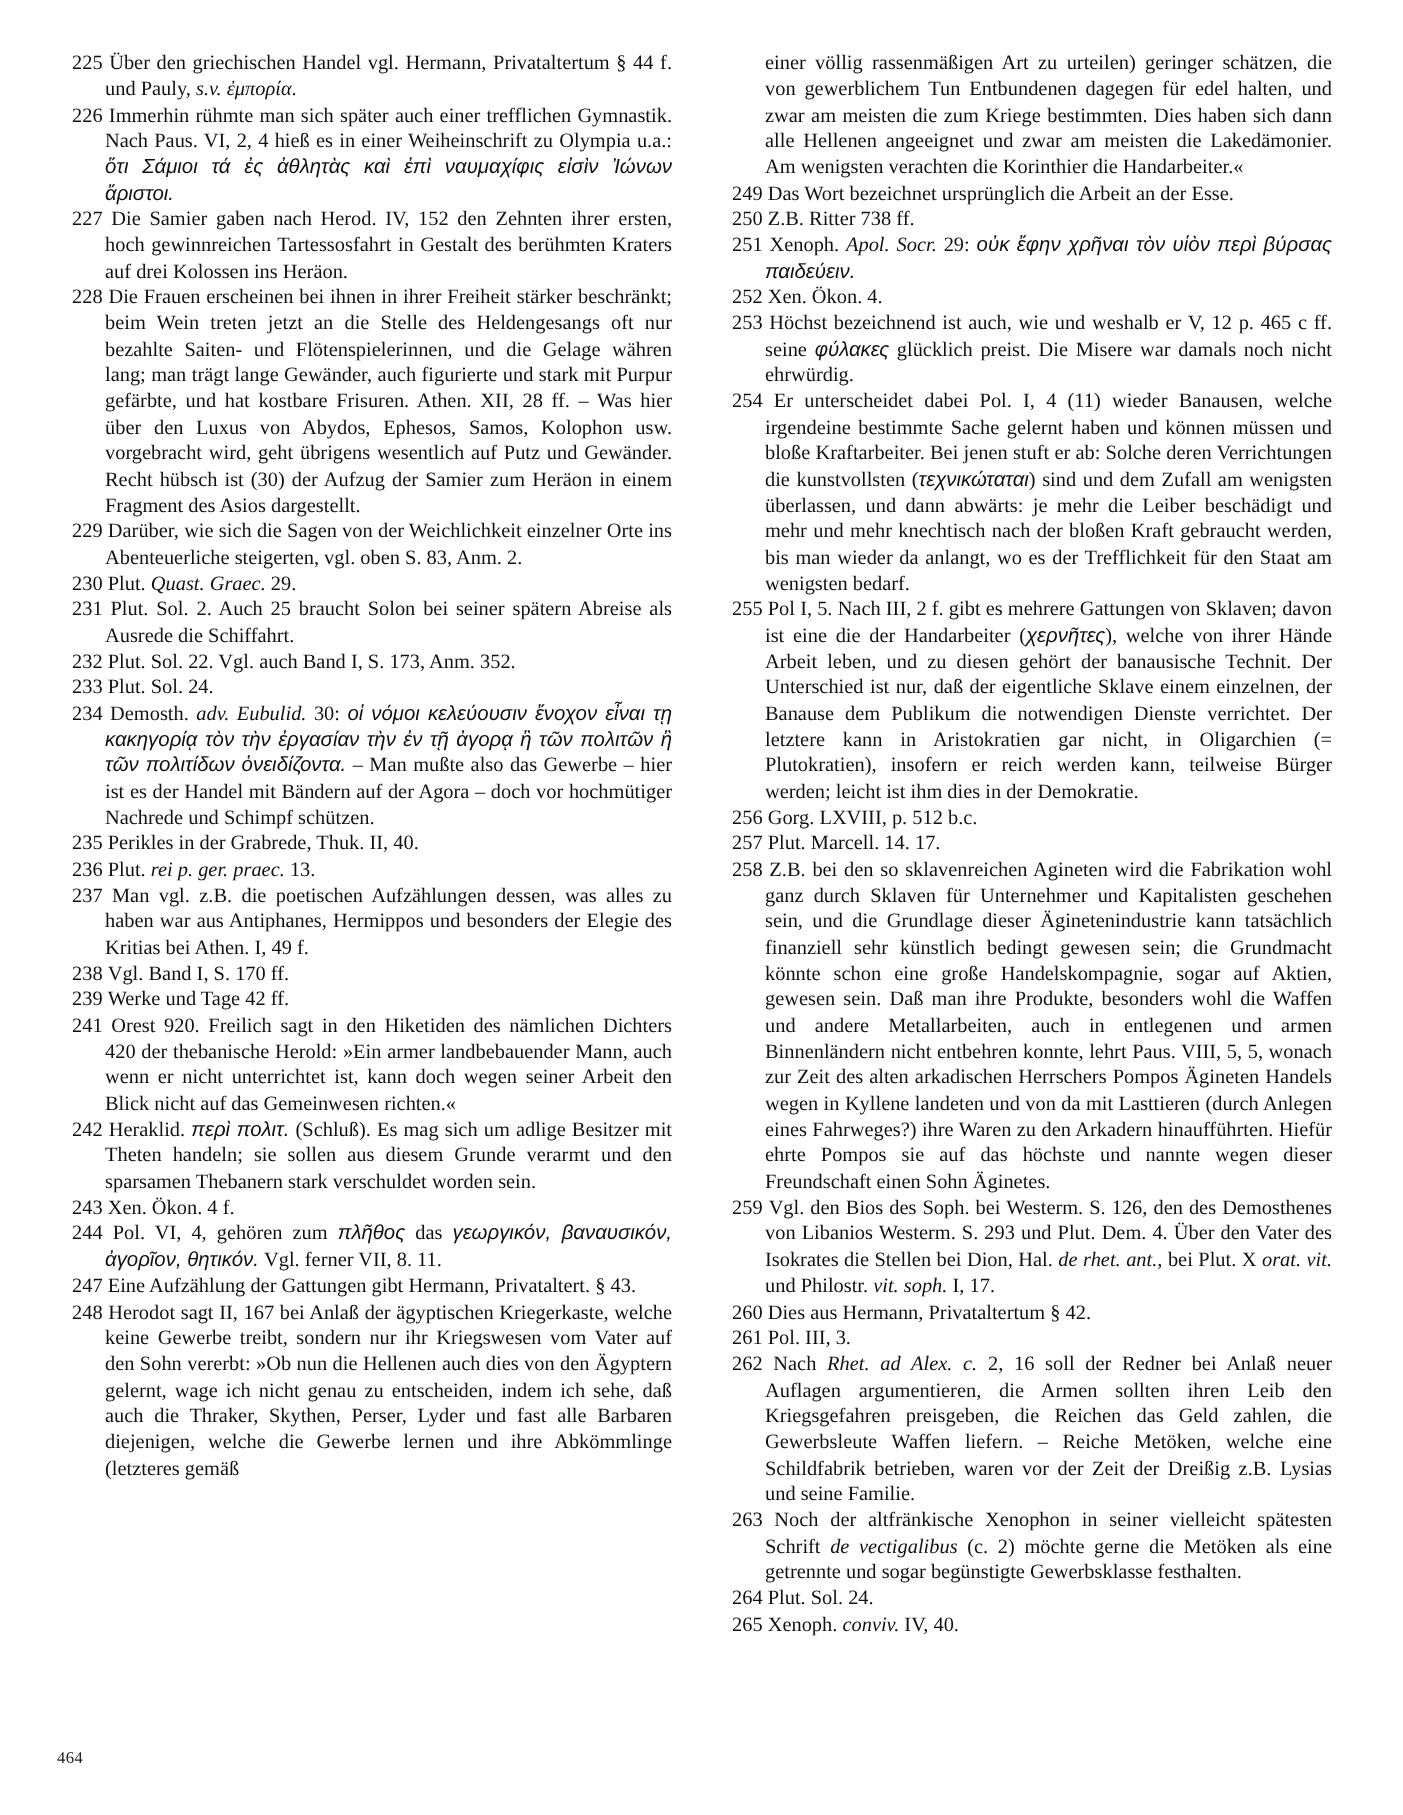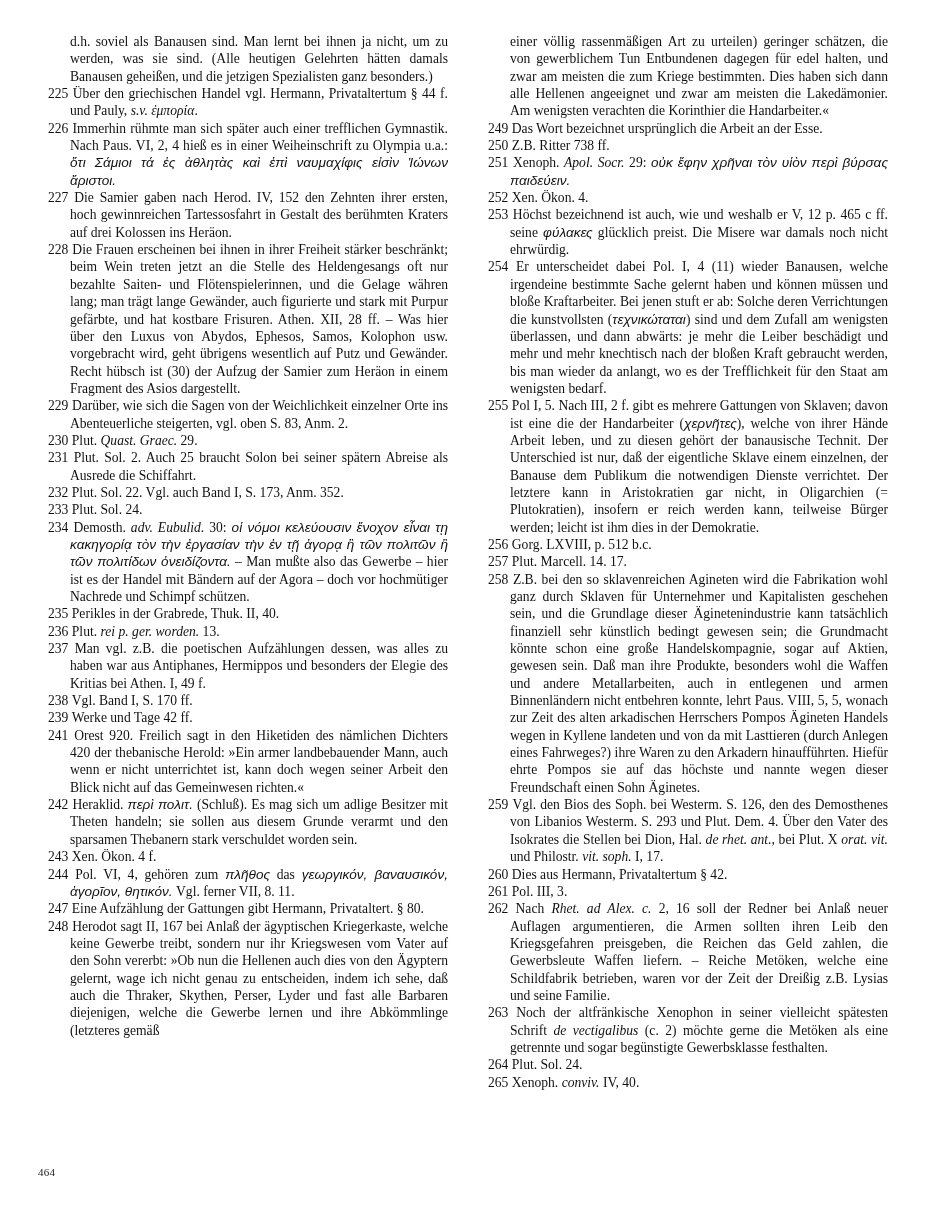--- a/index.html
+++ b/index.html
@@ -65,42 +65,41 @@
   }
   
 </style>
 </head>
 <body>
 
 <div class="page">
   <div class="columns">
 
     <div class="col">
-      <p class="note cont">d.h. soviel als Banausen sind. Man lernt bei ihnen ja nicht, um zu werden, was sie sind. (Alle heutigen Gelehrten hätten damals Banausen geheißen, und die jetzigen Spezialisten ganz besonders.)</p>
       <div>
           <p class="note"><span class="num">225 </span><span>Über den griechischen Handel vgl. Hermann, Privataltertum § 44 f. und Pauly, </span><span class="it">s.v. ἐμπορία</span><span>.</span></p>
           <p class="note"><span class="num">226 </span><span>Immerhin rühmte man sich später auch einer trefflichen Gymnastik. Nach Paus. VI, 2, 4 hieß es in einer Weiheinschrift zu Olympia u.a.: </span><span class="gr">ὅτι Σάμιοι τά ἐς ἀθλητὰς καὶ ἐπὶ ναυμαχίφις εἰσὶν Ἰώνων ἄριστοι.</span></p>
           <p class="note"><span class="num">227 </span><span>Die Samier gaben nach Herod. IV, 152 den Zehnten ihrer ersten, hoch gewinnreichen Tartessosfahrt in Gestalt des berühmten Kraters auf drei Kolossen ins Heräon.</span></p>
           <p class="note"><span class="num">228 </span><span>Die Frauen erscheinen bei ihnen in ihrer Freiheit stärker beschränkt; beim Wein treten jetzt an die Stelle des Heldengesangs oft nur bezahlte Saiten- und Flötenspielerinnen, und die Gelage währen lang; man trägt lange Gewänder, auch figurierte und stark mit Purpur gefärbte, und hat kostbare Frisuren. Athen. XII, 28 ff. – Was hier über den Luxus von Abydos, Ephesos, Samos, Kolophon usw. vorgebracht wird, geht übrigens wesentlich auf Putz und Gewänder. Recht hübsch ist (30) der Aufzug der Samier zum Heräon in einem Fragment des Asios dargestellt.</span></p>
           <p class="note"><span class="num">229 </span><span>Darüber, wie sich die Sagen von der Weichlichkeit einzelner Orte ins Abenteuerliche steigerten, vgl. oben S. 83, Anm. 2.</span></p>
           <p class="note"><span class="num">230 </span><span>Plut. </span><span class="it">Quast. Graec.</span><span> 29.</span></p>
           <p class="note"><span class="num">231 </span><span>Plut. Sol. 2. Auch 25 braucht Solon bei seiner spätern Abreise als Ausrede die Schiffahrt.</span></p>
           <p class="note"><span class="num">232 </span><span>Plut. Sol. 22. Vgl. auch Band I, S. 173, Anm. 352.</span></p>
           <p class="note"><span class="num">233 </span><span>Plut. Sol. 24.</span></p>
           <p class="note"><span class="num">234 </span><span>Demosth. </span><span class="it">adv. Eubulid.</span><span> 30: </span><span class="gr">οἱ νόμοι κελεύουσιν ἔνοχον εἶναι τῃ κακηγορίᾳ τὸν τὴν ἐργασίαν τὴν ἐν τῇ ἀγορᾳ ἢ τῶν πολιτῶν ἢ τῶν πολιτίδων ὀνειδίζοντα.</span><span> – Man mußte also das Gewerbe – hier ist es der Handel mit Bändern auf der Agora – doch vor hochmütiger Nachrede und Schimpf schützen.</span></p>
           <p class="note"><span class="num">235 </span><span>Perikles in der Grabrede, Thuk. II, 40.</span></p>
-          <p class="note"><span class="num">236 </span><span>Plut. </span><span class="it">rei p. ger. worden.</span><span> 13.</span></p>
+          <p class="note"><span class="num">236 </span><span>Plut. </span><span class="it">rei p. ger. praec.</span><span> 13.</span></p>
           <p class="note"><span class="num">237 </span><span>Man vgl. z.B. die poetischen Aufzählungen dessen, was alles zu haben war aus Antiphanes, Hermippos und besonders der Elegie des Kritias bei Athen. I, 49 f.</span></p>
           <p class="note"><span class="num">238 </span><span>Vgl. Band I, S. 170 ff.</span></p>
           <p class="note"><span class="num">239 </span><span>Werke und Tage 42 ff.</span></p>
           <p class="note"><span class="num">241 </span><span>Orest 920. Freilich sagt in den Hiketiden des nämlichen Dichters 420 der thebanische Herold: »Ein armer landbebauender Mann, auch wenn er nicht unterrichtet ist, kann doch wegen seiner Arbeit den Blick nicht auf das Gemeinwesen richten.«</span></p>
           <p class="note"><span class="num">242 </span><span>Heraklid. </span><span class="gr">περὶ πολιτ.</span><span> (Schluß). Es mag sich um adlige Besitzer mit Theten handeln; sie sollen aus diesem Grunde verarmt und den sparsamen Thebanern stark verschuldet worden sein.</span></p>
           <p class="note"><span class="num">243 </span><span>Xen. Ökon. 4 f.</span></p>
           <p class="note"><span class="num">244 </span><span>Pol. VI, 4, gehören zum </span><span class="gr">πλῆθος</span><span> das </span><span class="gr">γεωργικόν, βαναυσικόν, ἀγορῖον, θητικόν.</span><span> Vgl. ferner VII, 8. 11.</span></p>
-          <p class="note"><span class="num">247 </span><span>Eine Aufzählung der Gattungen gibt Hermann, Privataltert. § 80.</span></p>
+          <p class="note"><span class="num">247 </span><span>Eine Aufzählung der Gattungen gibt Hermann, Privataltert. § 43.</span></p>
           <p class="note"><span class="num">248 </span><span>Herodot sagt II, 167 bei Anlaß der ägyptischen Kriegerkaste, welche keine Gewerbe treibt, sondern nur ihr Kriegswesen vom Vater auf den Sohn vererbt: »Ob nun die Hellenen auch dies von den Ägyptern gelernt, wage ich nicht genau zu entscheiden, indem ich sehe, daß auch die Thraker, Skythen, Perser, Lyder und fast alle Barbaren diejenigen, welche die Gewerbe lernen und ihre Abkömmlinge (letzteres gemäß</span></p>
         </div>
     </div>
 
     <div class="col">
       <p class="note cont">einer völlig rassenmäßigen Art zu urteilen) geringer schätzen, die von gewerblichem Tun Entbundenen dagegen für edel halten, und zwar am meisten die zum Kriege bestimmten. Dies haben sich dann alle Hellenen angeeignet und zwar am meisten die Lakedämonier. Am wenigsten verachten die Korinthier die Handarbeiter.«</p>
       <div>
           <p class="note"><span class="num">249 </span><span>Das Wort bezeichnet ursprünglich die Arbeit an der Esse.</span></p>
           <p class="note"><span class="num">250 </span><span>Z.B. Ritter 738 ff.</span></p>
           <p class="note"><span class="num">251 </span><span>Xenoph. </span><span class="it">Apol. Socr.</span><span> 29: </span><span class="gr">οὐκ ἔφην χρῆναι τὸν υἱὸν περὶ βύρσας παιδεύειν.</span></p>

